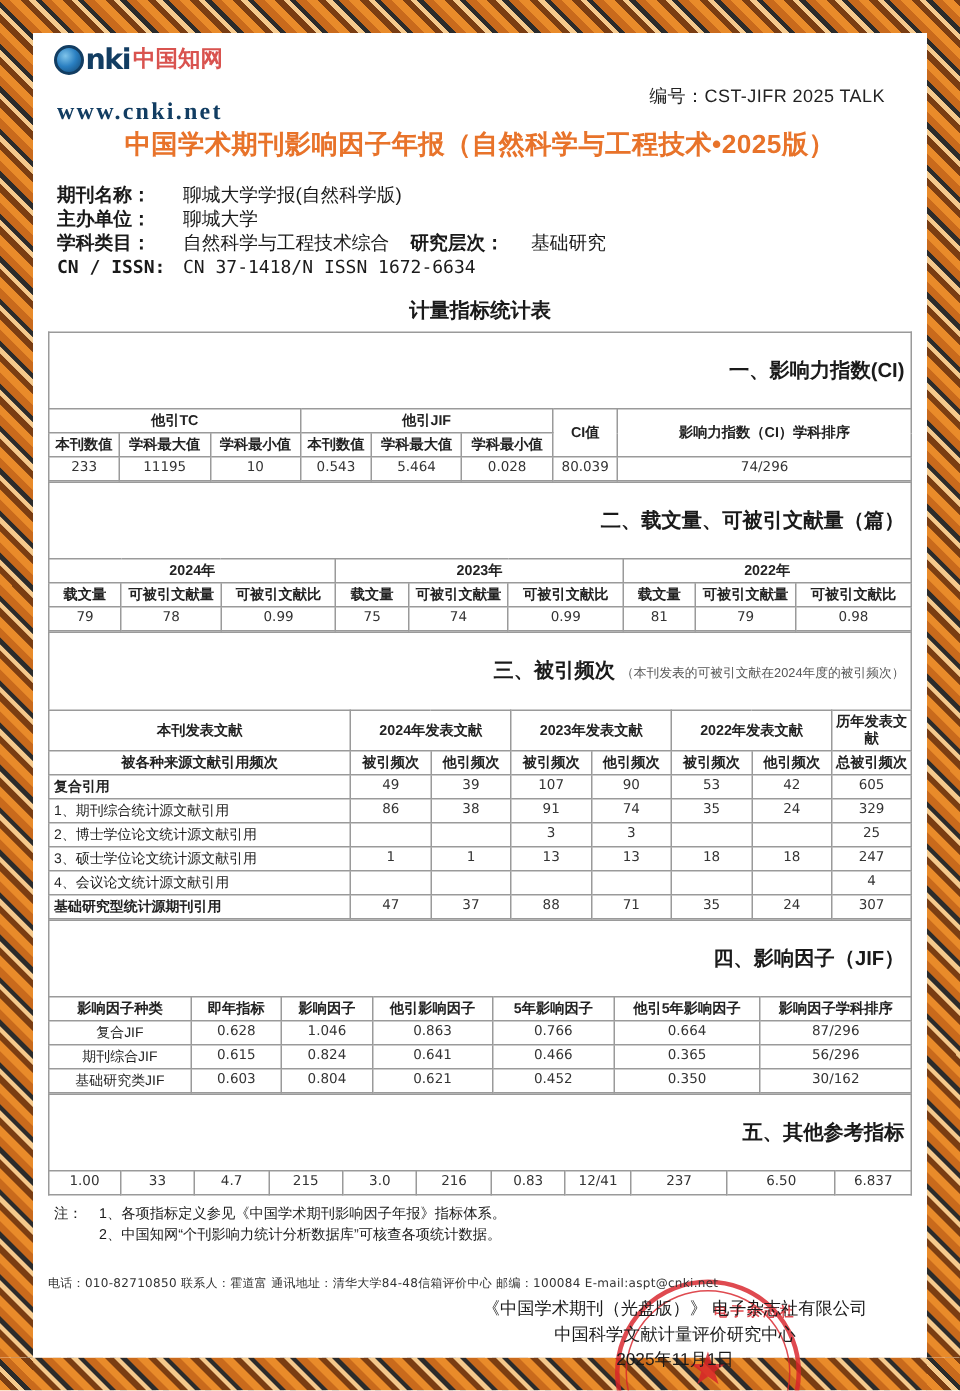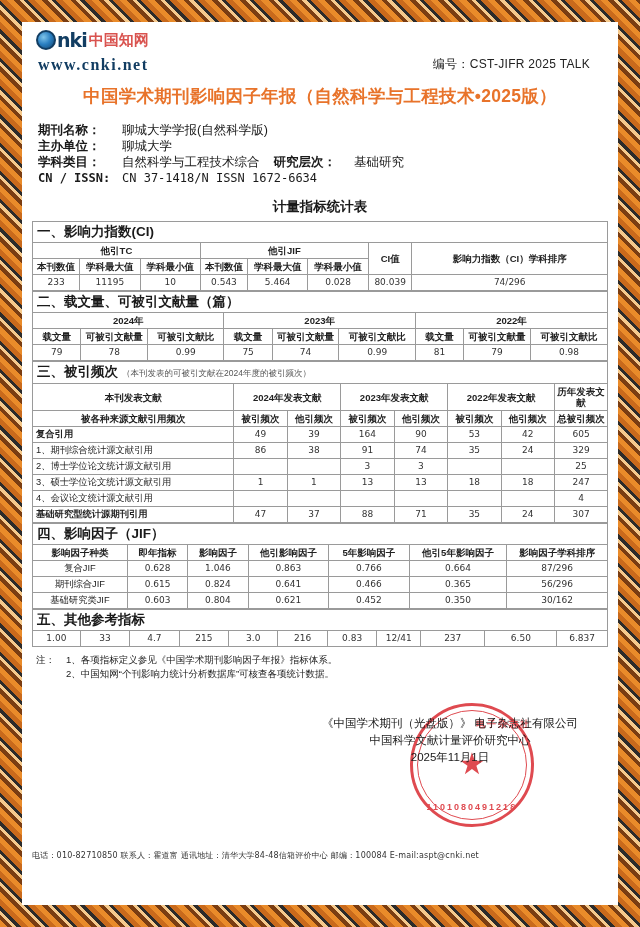--- a/index.html
+++ b/index.html
@@ -35,21 +35,21 @@
   }
   .content{
     position:absolute;left:26px;top:26px;
     width:588px;height:875px;
     box-sizing:border-box;
     padding:4px 6px 0 6px;
   }
 
   
   .topbar{display:flex;align-items:flex-start;justify-content:space-between;height:48px;}
-  .logo{display:flex;flex-direction:column;align-items:flex-start;padding-left:4px;}
+  .logo{display:flex;flex-direction:column;align-items:flex-start;padding-left:4px;gap:10px;}
   .logo-row{display:flex;align-items:center;}
   .globe{
     width:20px;height:20px;border-radius:50%;
     background:radial-gradient(circle at 35% 33%,#7fc4ea 0%,#2a7fc1 48%,#13456f 100%);
     border:2px solid #123d62;box-sizing:border-box;margin-right:1px;
   }
   .cnki-word{font-size:19px;font-weight:bold;color:#123d62;letter-spacing:-1px;
     font-family:"DejaVu Sans",sans-serif;line-height:20px;}
   .cnki-cn{font-size:15px;font-weight:bold;color:#d9534f;margin-left:2px;line-height:20px;}
   .logo-url{font-size:16px;font-weight:bold;color:#123d62;letter-spacing:1.5px;
@@ -82,21 +82,21 @@
     text-align:center;vertical-align:middle;
     font-size:9.3px;font-weight:normal;color:#222;
     padding:2px 1px;line-height:11px;
     word-break:break-all;
   }
   .sec th{font-weight:bold;font-size:9.5px;}
   .sec td.val{font-size:9px;color:#333;font-family:"DejaVu Sans",sans-serif;}
   .sec-head{
     border:1px solid #9a9a9a;border-bottom:none;
     font-weight:bold;font-size:13.5px;
-    padding:1px 4px;line-height:18px;text-align:left;
+    padding:16px 4px;line-height:18px;text-align:right;
   }
   .sec-head .note{font-weight:normal;font-size:8.5px;color:#555;margin-left:4px;}
   .rowlabel{text-align:left !important;padding-left:3px !important;font-size:9.3px;}
   .rowlabel.bold{font-weight:bold;}
   .h-tall{height:15px;}
   .trow{height:15px;}
 
   
   .notes{margin-top:6px;font-size:9.5px;line-height:14px;padding-left:4px;}
   .notes-line{display:flex;}
@@ -293,21 +293,21 @@
         <th>被引频次</th>
         <th>他引频次</th>
         <th>被引频次</th>
         <th>他引频次</th>
         <th>总被引频次</th>
       </tr>
       <tr class="trow">
         <td class="rowlabel bold">复合引用</td>
         <td class="val">49</td>
         <td class="val">39</td>
-        <td class="val">164</td>
+        <td class="val">107</td>
         <td class="val">90</td>
         <td class="val">53</td>
         <td class="val">42</td>
         <td class="val">605</td>
       </tr>
       <tr class="trow">
         <td class="rowlabel">1、期刊综合统计源文献引用</td>
         <td class="val">86</td>
         <td class="val">38</td>
         <td class="val">91</td>

